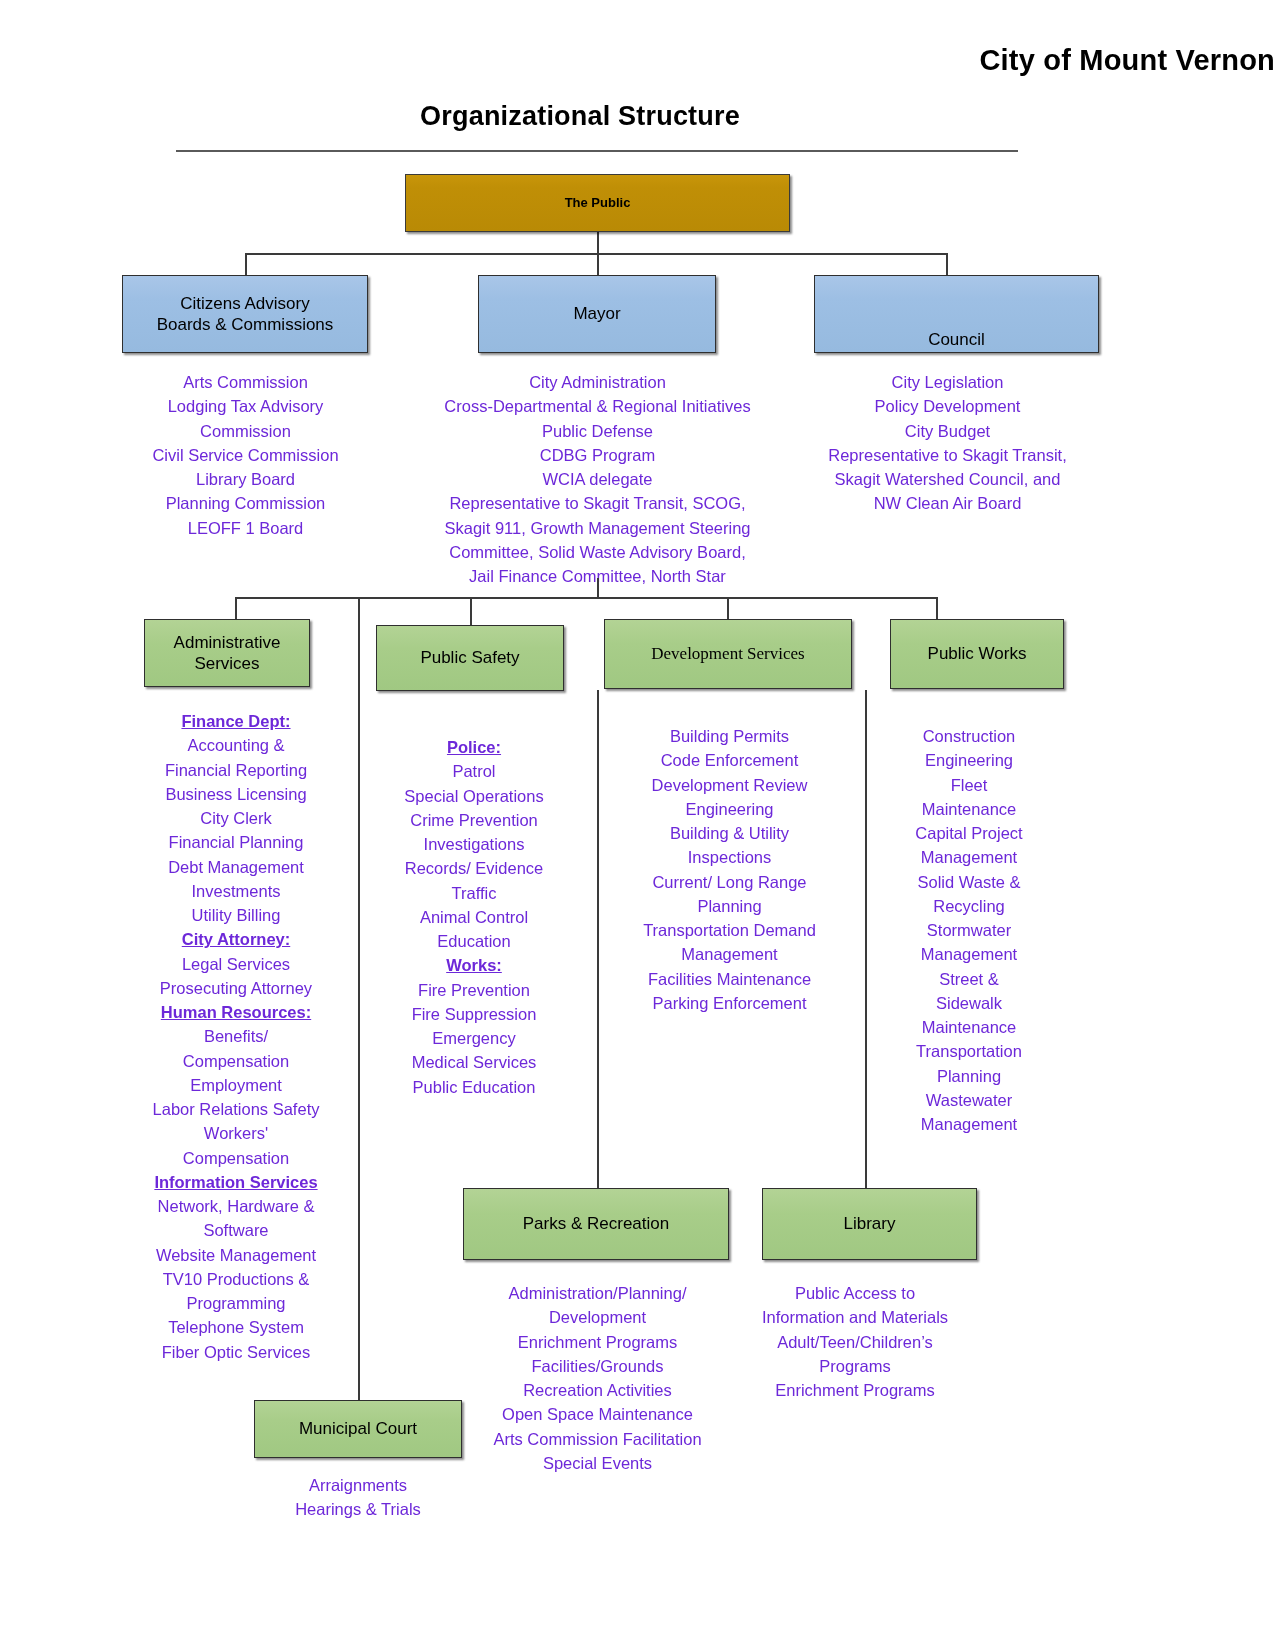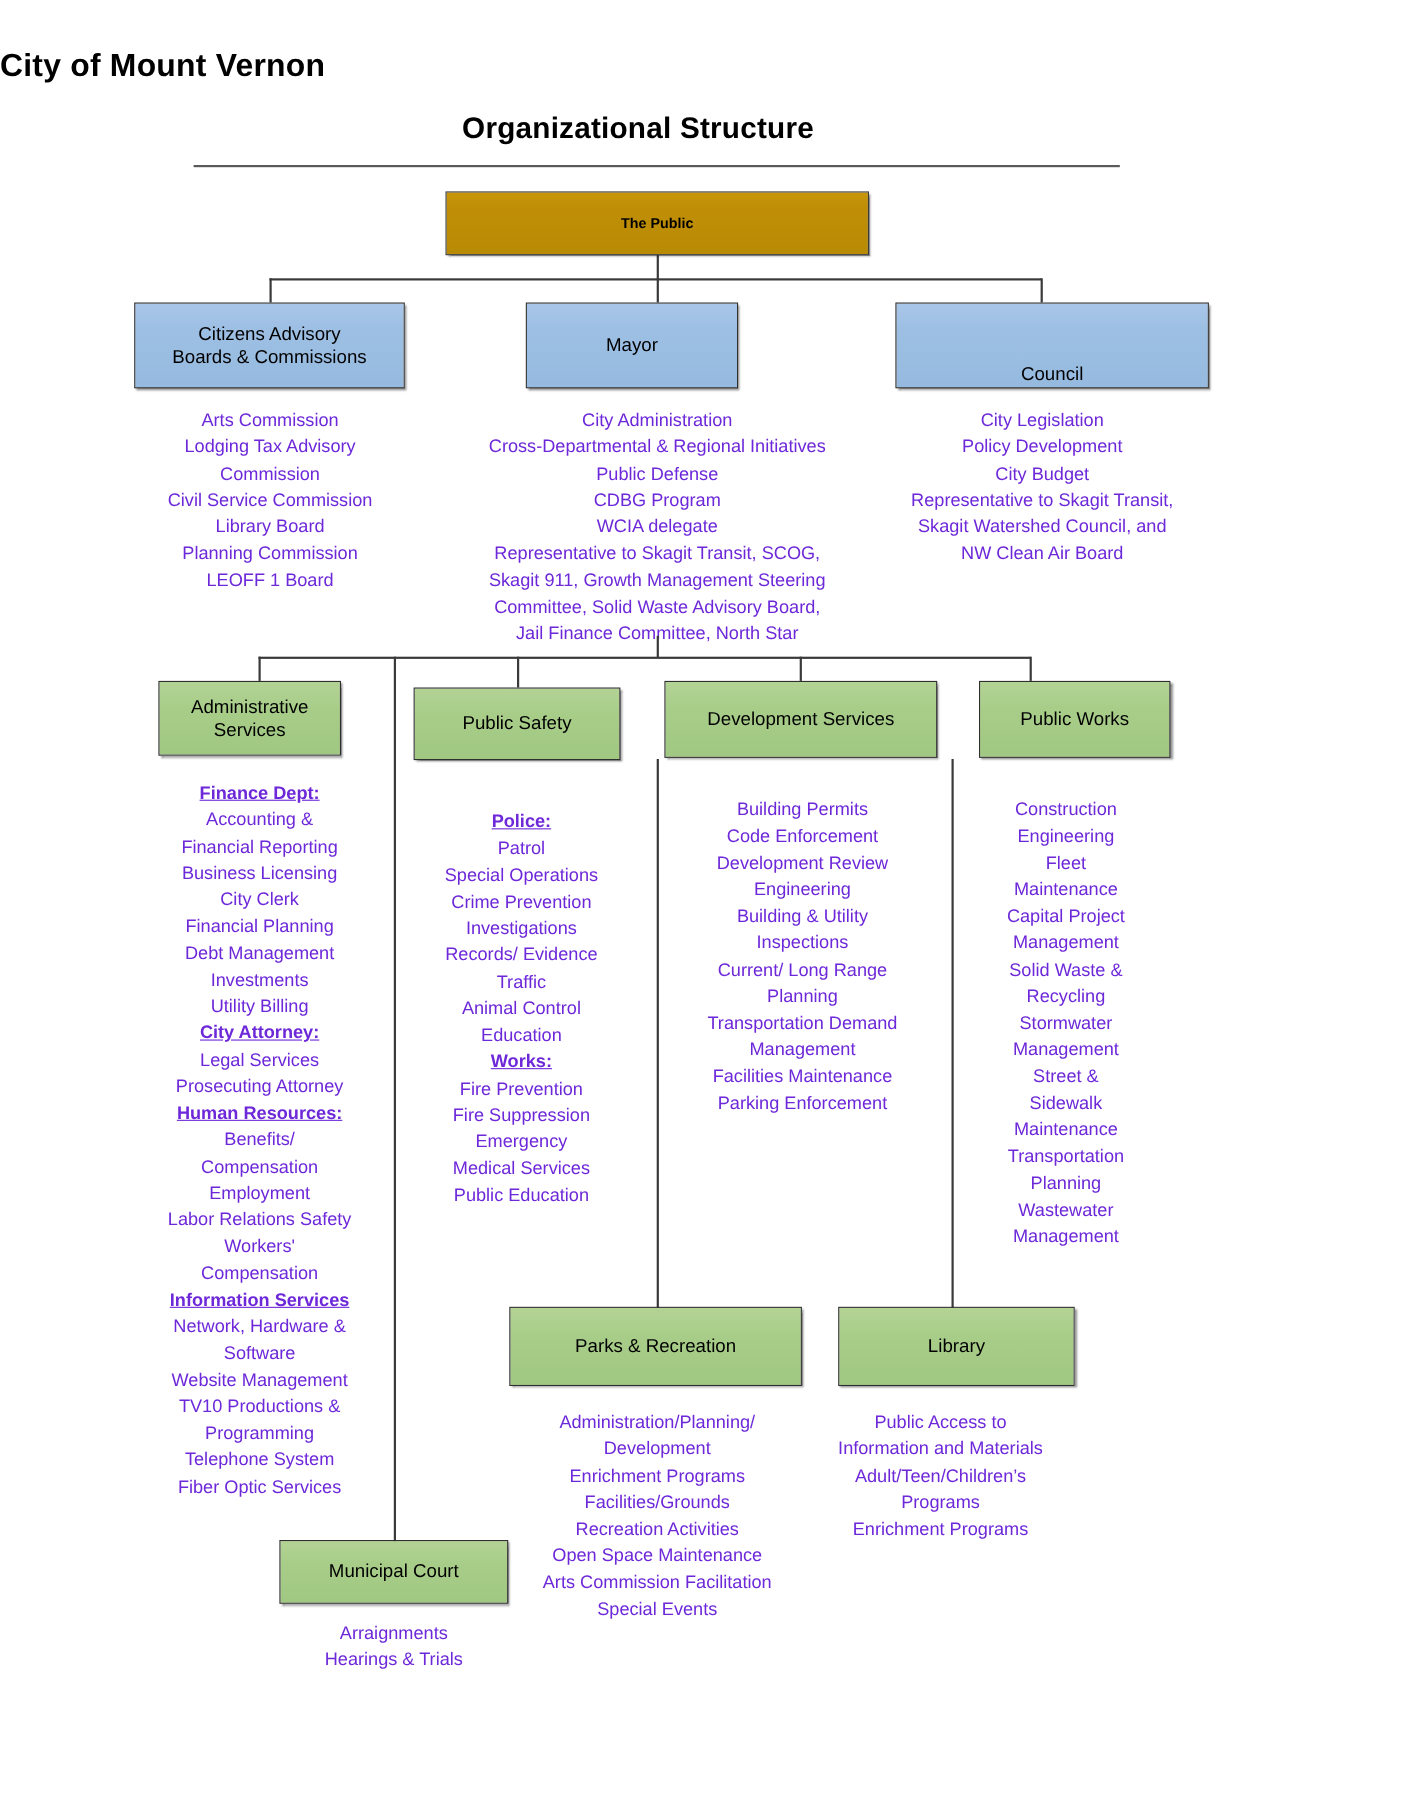--- a/index.html
+++ b/index.html
@@ -14,21 +14,21 @@
     font-family: "Liberation Sans", sans-serif;
     color: #000000;
     overflow: hidden;
   }
 
   .abs { position: absolute; }
 
   
   #chart-title-1 {
     left: 0; top: 44px; width: 1275px;
-    text-align: left;
+    text-align: right;
     font-size: 29px;
     font-weight: bold;
     letter-spacing: 0.2px;
   }
   #chart-title-2 {
     left: 0; top: 101px; width: 1160px;
     text-align: center;
     font-size: 27px;
     font-weight: bold;
     letter-spacing: 0.2px;
@@ -108,21 +108,21 @@
 <div class="abs ln ln-v" style="left:946px; top:253px; height:22px;"></div>
 
 <div class="abs box box-public" style="left:405px; top:174px; width:385px; height:58px;">
   <span>The Public</span>
 </div>
 
 <div class="abs box box-blue" style="left:122px; top:275px; width:246px; height:78px;">
   <span class="ml">Citizens Advisory<br>Boards &amp; Commissions</span>
 </div>
 
-<div class="abs box box-blue" style="left:478px; top:275px; width:193px; height:78px;">
+<div class="abs box box-blue" style="left:478px; top:275px; width:238px; height:78px;">
   <span>Mayor</span>
 </div>
 
 <div class="abs box box-blue" style="left:814px; top:275px; width:285px; height:78px;align-items:flex-end;">
   <span>Council</span>
 </div>
 
 <div class="abs desc" style="left:108px; top:370px; width:275px;">Arts Commission<br>Lodging Tax Advisory<br>Commission<br>Civil Service Commission<br>Library Board<br>Planning Commission<br>LEOFF 1 Board</div>
 
 <div class="abs desc" style="left:405px; top:370px; width:385px;">City Administration<br>Cross-Departmental &amp; Regional Initiatives<br>Public Defense<br>CDBG Program<br>WCIA delegate<br>Representative to Skagit Transit, SCOG,<br>Skagit 911, Growth Management Steering<br>Committee, Solid Waste Advisory Board,<br>Jail Finance Committee, North Star</div>
@@ -142,21 +142,21 @@
 <div class="abs ln ln-v" style="left:865px; top:690px; height:505px;"></div>
 
 <div class="abs box box-green" style="left:144px; top:619px; width:166px; height:68px;">
   <span>Administrative<br>Services</span>
 </div>
 
 <div class="abs box box-green" style="left:376px; top:625px; width:188px; height:66px;">
   <span>Public Safety</span>
 </div>
 
-<div class="abs box box-green" style="left:604px; top:619px; width:248px; height:70px;">
+<div class="abs box box-green" style="left:604px; top:619px; width:248px; height:70px;font-family:Liberation Serif, serif;">
   <span>Development Services</span>
 </div>
 
 <div class="abs box box-green" style="left:874px; top:619px; width:174px; height:70px;margin-left:16px;">
   <span>Public Works</span>
 </div>
 
 <div class="abs desc" id="detail-admin" style="left:138px; top:709px; width:196px;">
     <div class="hd">Finance Dept:</div>
     <div>Accounting &amp;</div>

